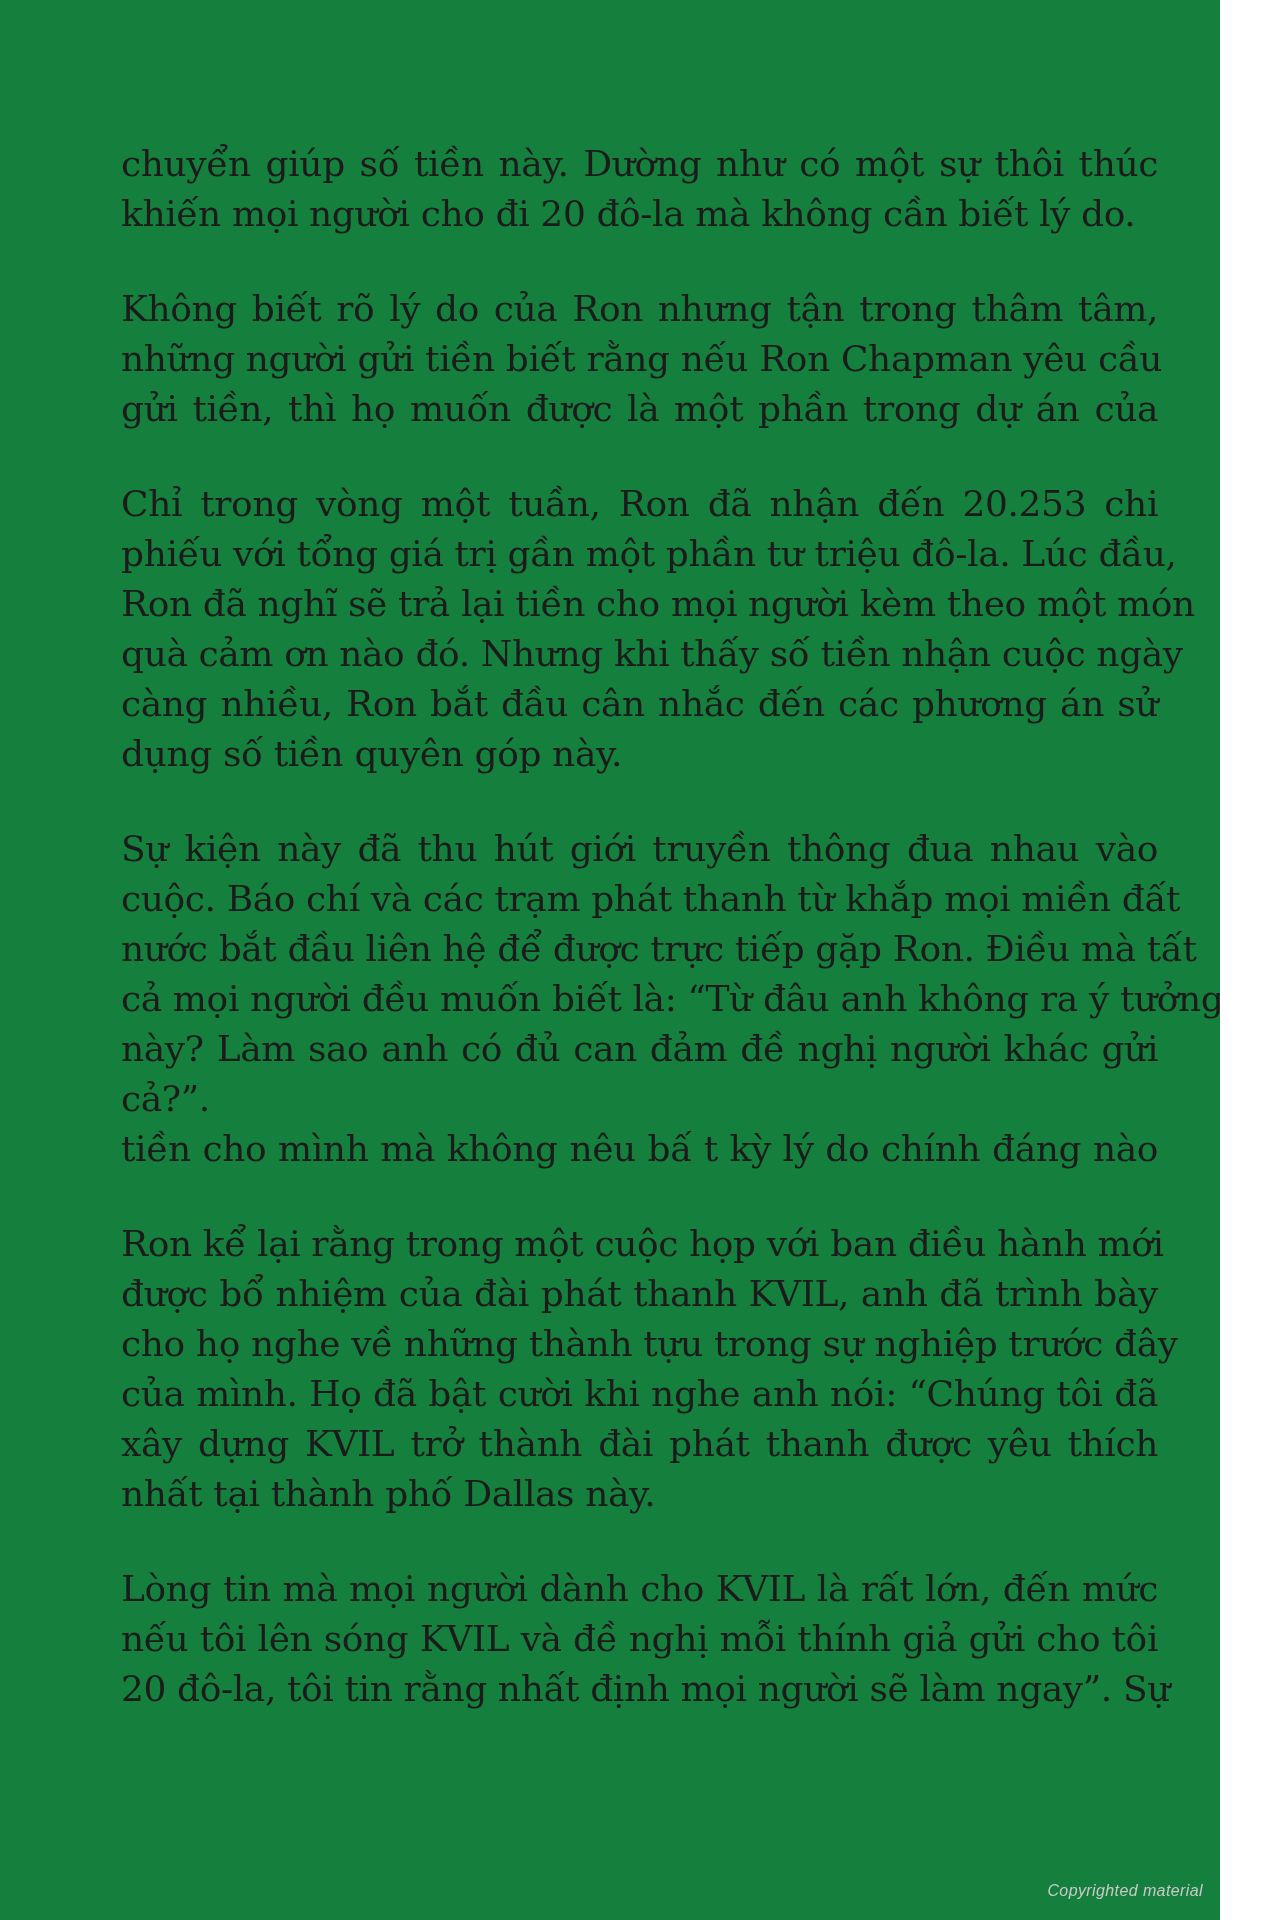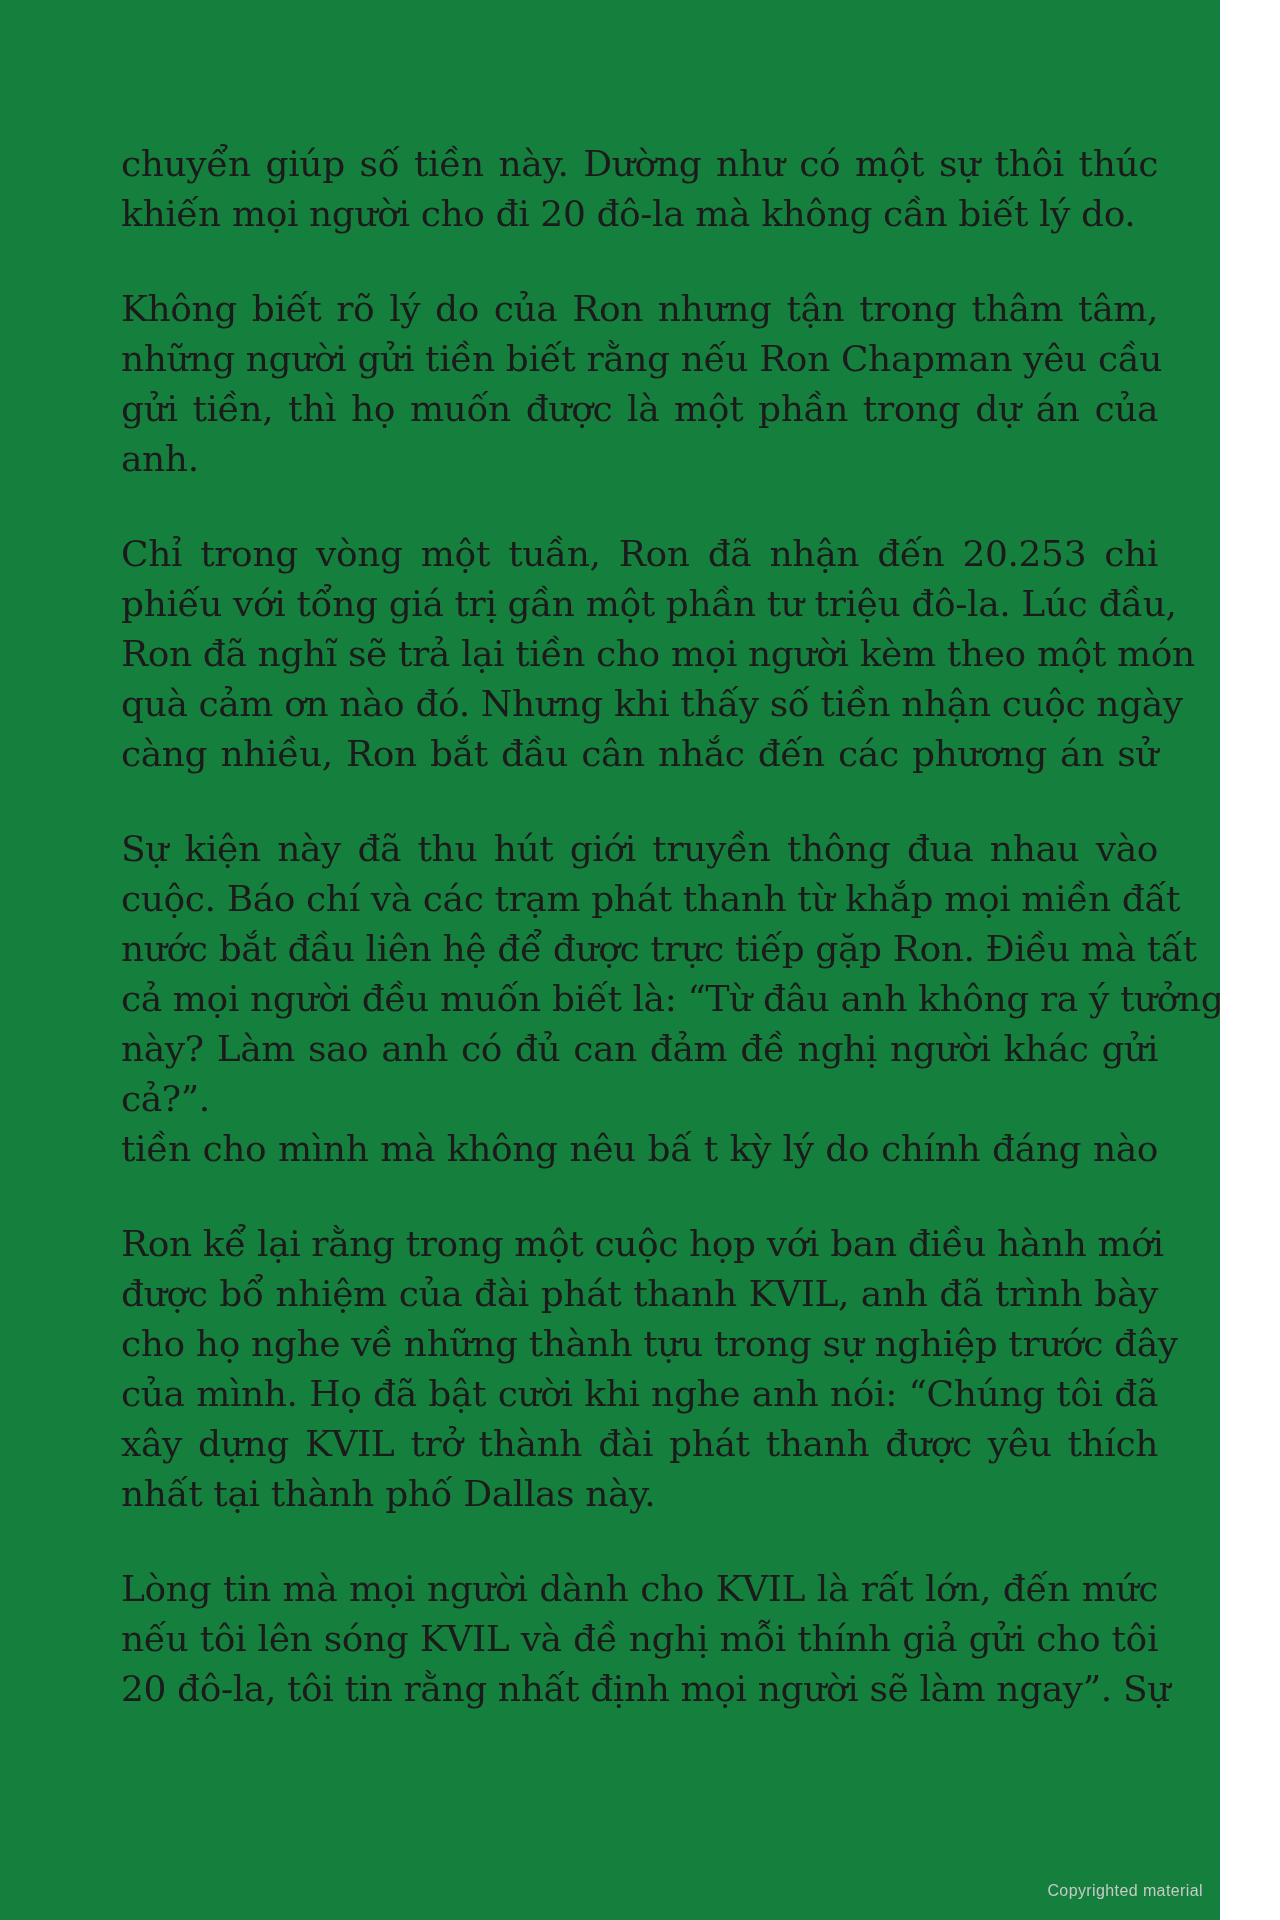--- a/index.html
+++ b/index.html
@@ -29,43 +29,44 @@
   }
   .line.para-end { text-align-last: left; }
   .watermark {
     position: absolute;
     right: 17px;
     bottom: 20px;
     font-family: "Liberation Sans", "DejaVu Sans", sans-serif;
     font-size: 16px;
     letter-spacing: 0.4px;
     color: #c9c9c9;
+    font-style: italic;
   }
 </style>
 </head>
 <body>
 
 <div class="page">
   <div class="text-block">
       <div class="paragraph">
         <div class="line">chuyển giúp số tiền này. Dường như có một sự thôi thúc</div>
         <div class="line para-end">khiến mọi người cho đi 20 đô-la mà không cần biết lý do.</div>
       </div>
       <div class="paragraph">
         <div class="line">Không biết rõ lý do của Ron nhưng tận trong thâm tâm,</div>
         <div class="line">những người gửi tiền biết rằng nếu Ron Chapman yêu cầu</div>
         <div class="line">gửi tiền, thì họ muốn được là một phần trong dự án của</div>
-        <div class="line para-end">anh.</div>
       </div>
       <div class="paragraph">
         <div class="line">Chỉ trong vòng một tuần, Ron đã nhận đến 20.253 chi</div>
         <div class="line">phiếu với tổng giá trị gần một phần tư triệu đô-la. Lúc đầu,</div>
         <div class="line">Ron đã nghĩ sẽ trả lại tiền cho mọi người kèm theo một món</div>
         <div class="line">quà cảm ơn nào đó. Nhưng khi thấy số tiền nhận cuộc ngày</div>
         <div class="line">càng nhiều, Ron bắt đầu cân nhắc đến các phương án sử</div>
+        <div class="line para-end">dụng số tiền quyên góp này.</div>
       </div>
       <div class="paragraph">
         <div class="line">Sự kiện này đã thu hút giới truyền thông đua nhau vào</div>
         <div class="line">cuộc. Báo chí và các trạm phát thanh từ khắp mọi miền đất</div>
         <div class="line">nước bắt đầu liên hệ để được trực tiếp gặp Ron. Điều mà tất</div>
         <div class="line">cả mọi người đều muốn biết là: “Từ đâu anh không ra ý tưởng</div>
         <div class="line">này? Làm sao anh có đủ can đảm đề nghị người khác gửi</div>
         <div class="line para-end">cả?”.</div>
         <div class="line">tiền cho mình mà không nêu bấ t kỳ lý do chính đáng nào</div>
       </div>

